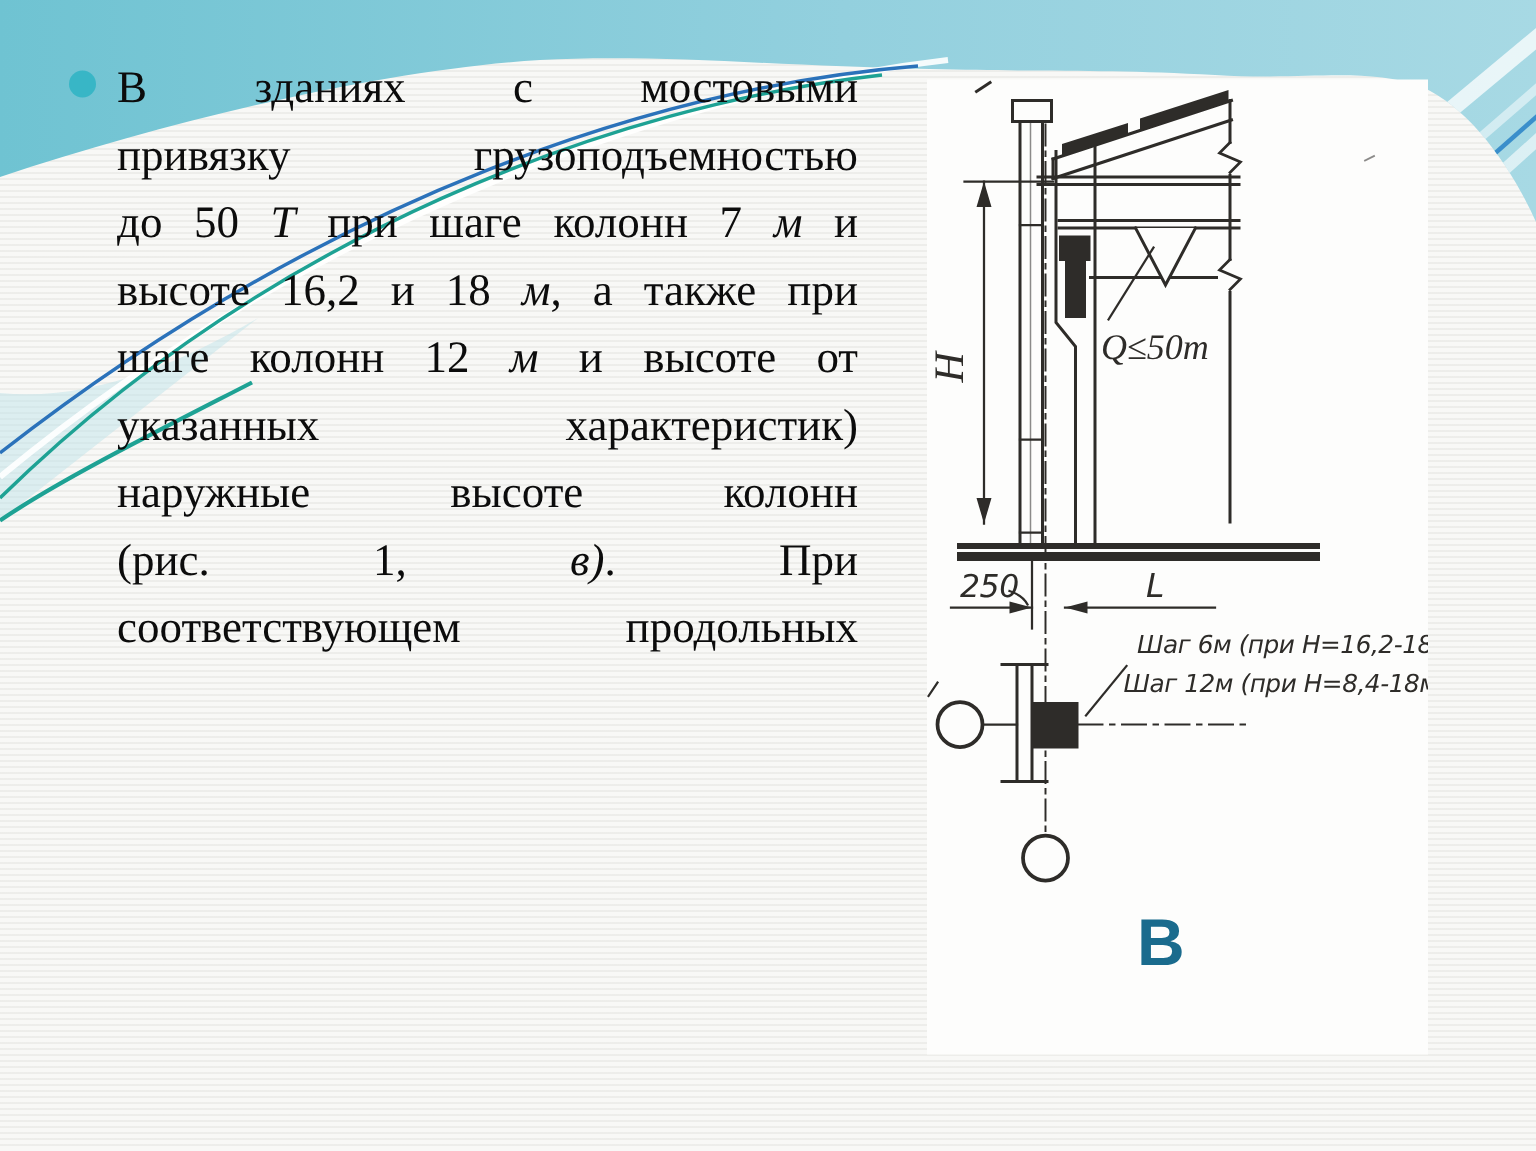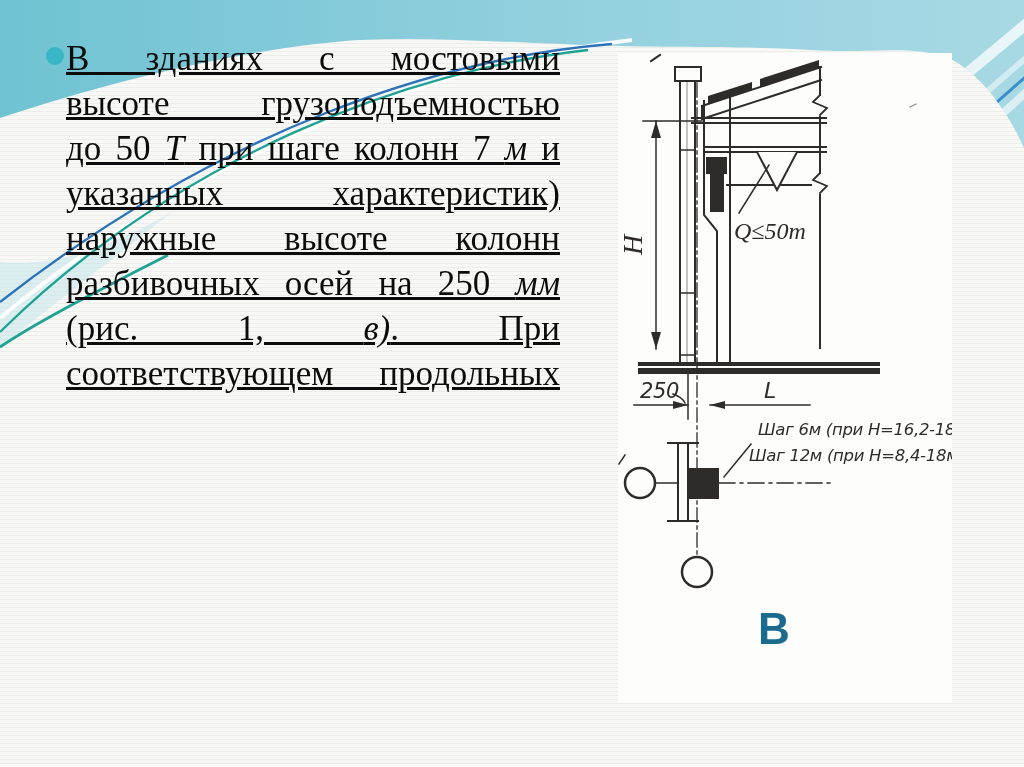--- a/index.html
+++ b/index.html
@@ -13,22 +13,22 @@
         rgba(224,224,220,.45) 3px, rgba(224,224,220,.45) 4px),
       var(--slide-bg, #f8f8f6);
     font-family:"Liberation Serif", serif;
   }
   .wave-svg{position:absolute;left:0;top:0;z-index:1;}
   .bullet-dot{
     position:absolute;left:46px;top:47px;width:18px;height:18px;
     border-radius:50%;background:var(--bullet,#38b6c6);z-index:3;
   }
   .text-block{
-    position:absolute;left:66px;top:36px;width:494px;z-index:3;
-    color:#0c0c0c;font-size:35px;text-decoration:underline;
+    position:absolute;left:78px;top:36px;width:494px;z-index:3;
+    color:#0c0c0c;font-size:30px;
   }
   .tline{
     height:45px;line-height:45px;white-space:nowrap;
     text-align:justify;text-align-last:justify;
   }
   .tline.last{text-align-last:left;}
   .tline i{font-style:italic;}
   .scan{
     position:absolute;left:618px;top:53px;width:334px;height:650px;
     background:var(--paper,#fdfdfc);z-index:2;
@@ -160,24 +160,25 @@
       <text class="eng" x="146" y="345" font-size="22">L</text>
       <text class="eng" x="140" y="382" font-size="16.5">Шаг 6м (при Н=16,2-18м)</text>
       <text class="eng" x="131" y="408" font-size="16.5">Шаг 12м (при Н=8,4-18м)</text>
     </svg>
   </div>
 
   <div class="bullet-dot"></div>
 
   <div class="text-block">
       <div class="tline"><span>В зданиях с мостовыми</span></div>
-      <div class="tline"><span>высоте грузоподъемностью</span></div>
+      <div class="tline"><span>привязку грузоподъемностью</span></div>
       <div class="tline"><span>до 50 </span><i>Т</i><span> при шаге колонн 7 </span><i>м</i><span> и</span></div>
+      <div class="tline"><span>высоте 16,2 и 18 </span><i>м</i><span>, а также при</span></div>
+      <div class="tline"><span>шаге колонн 12 </span><i>м</i><span> и высоте от</span></div>
       <div class="tline"><span>указанных характеристик)</span></div>
       <div class="tline"><span>наружные высоте колонн</span></div>
-      <div class="tline"><span>разбивочных осей на 250 </span><i>мм</i></div>
       <div class="tline"><span>(рис. 1, </span><i>в)</i><span>. При</span></div>
       <div class="tline"><span>соответствующем продольных</span></div>
     </div>
 
   <div class="variant-letter">В</div>
 
 </div>
 
 </body></html>

